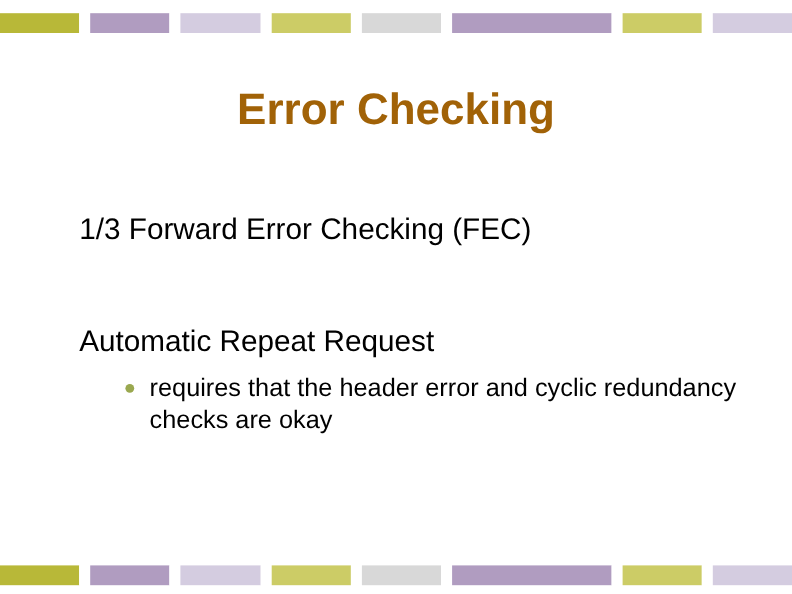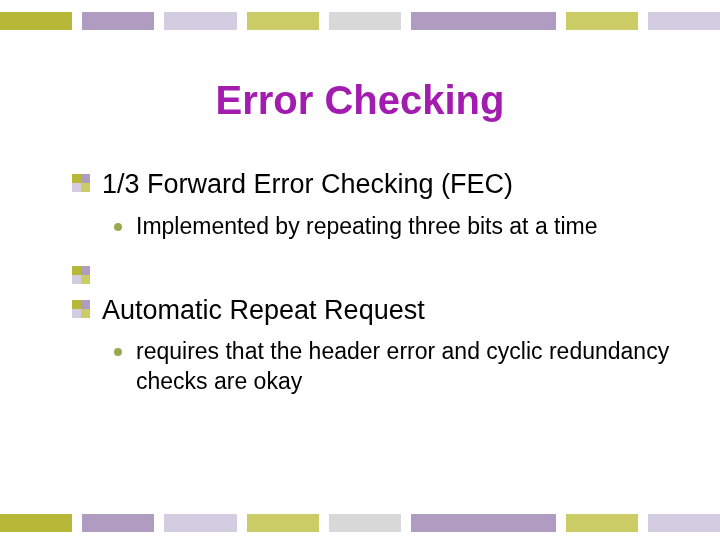--- a/index.html
+++ b/index.html
@@ -32,32 +32,33 @@
   .seg.block { flex: 1 1 0; }
   .seg.wide  { flex: 2 1 0; }
 
   .title {
     position: absolute;
     top: 78px;
     left: 0;
     width: 720px;
     text-align: center;
     font-size: 40px;
-    color: #a21caf;
+    color: #a16207;
   }
   .content {
     position: absolute;
     top: 168px;
     left: 72px;
     right: 40px;
   }
   .l1 {
     display: flex;
     align-items: flex-start;
     margin-bottom: 10px;
+    flex-direction: column;
   }
   .l1 .bullet-box {
     flex: 0 0 18px;
     height: 18px;
     margin-top: 6px;
     margin-right: 12px;
     display: grid;
     grid-template-columns: 1fr 1fr;
     grid-template-rows: 1fr 1fr;
   }
@@ -119,24 +120,20 @@
 
   <div class="l1">
     <div class="bullet-box">
       <div class="q1"></div>
         <div class="q2"></div>
         <div class="q3"></div>
         <div class="q4"></div>
     </div>
     <div class="l1-text">1/3 Forward Error Checking (FEC)</div>
   </div>
-  <div class="l2">
-    <div class="dot"></div>
-    <div class="l2-text">Implemented by repeating three bits at a time</div>
-  </div>
 
   <div class="l1">
     <div class="bullet-box">
       <div class="q1"></div>
         <div class="q2"></div>
         <div class="q3"></div>
         <div class="q4"></div>
     </div>
   </div>
 

